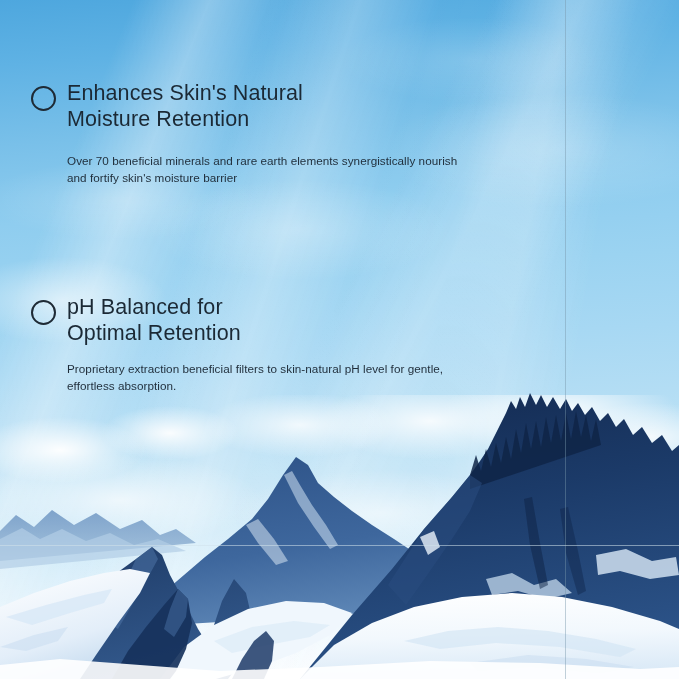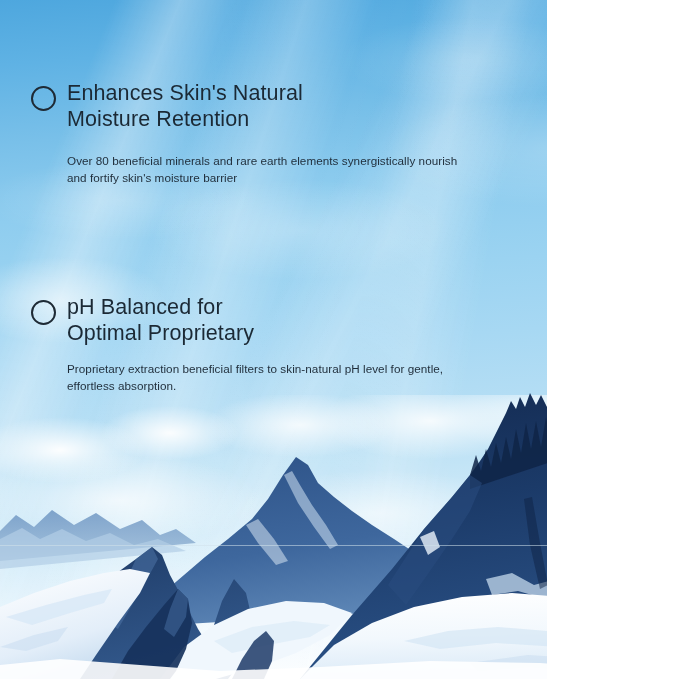--- a/index.html
+++ b/index.html
@@ -6,21 +6,21 @@
     margin: 0;
     padding: 0;
     background: #ffffff;
   }
   body {
     font-family: "Liberation Sans", "DejaVu Sans", sans-serif;
   }
 
   #poster {
     position: relative;
-    width: 547px;
+    width: 679px;
     height: 679px;
     overflow: hidden;
     background: #7cc3ea;
   }
 
   
   .sky-base {
     position: absolute;
     inset: 0;
     background:
@@ -259,26 +259,26 @@
 
   <div class="seam-v"></div>
   <div class="seam-h"></div>
 
   <div class="features">
 
     <div class="feature f1">
       <span class="bullet-icon"></span>
       <h2 class="feature-title">Enhances Skin's Natural
 Moisture Retention</h2>
-      <p class="feature-body">Over 80 beneficial minerals and rare earth elements synergistically nourish
+      <p class="feature-body">Over 70 beneficial minerals and rare earth elements synergistically nourish
 and fortify skin's moisture barrier</p>
     </div>
 
     <div class="feature f2">
       <span class="bullet-icon"></span>
       <h2 class="feature-title">pH Balanced for
-Optimal Proprietary</h2>
+Optimal Retention</h2>
       <p class="feature-body">Proprietary extraction beneficial filters to skin-natural pH level for gentle,
 effortless absorption.</p>
     </div>
 
   </div>
 </div>
 
 </body></html>

